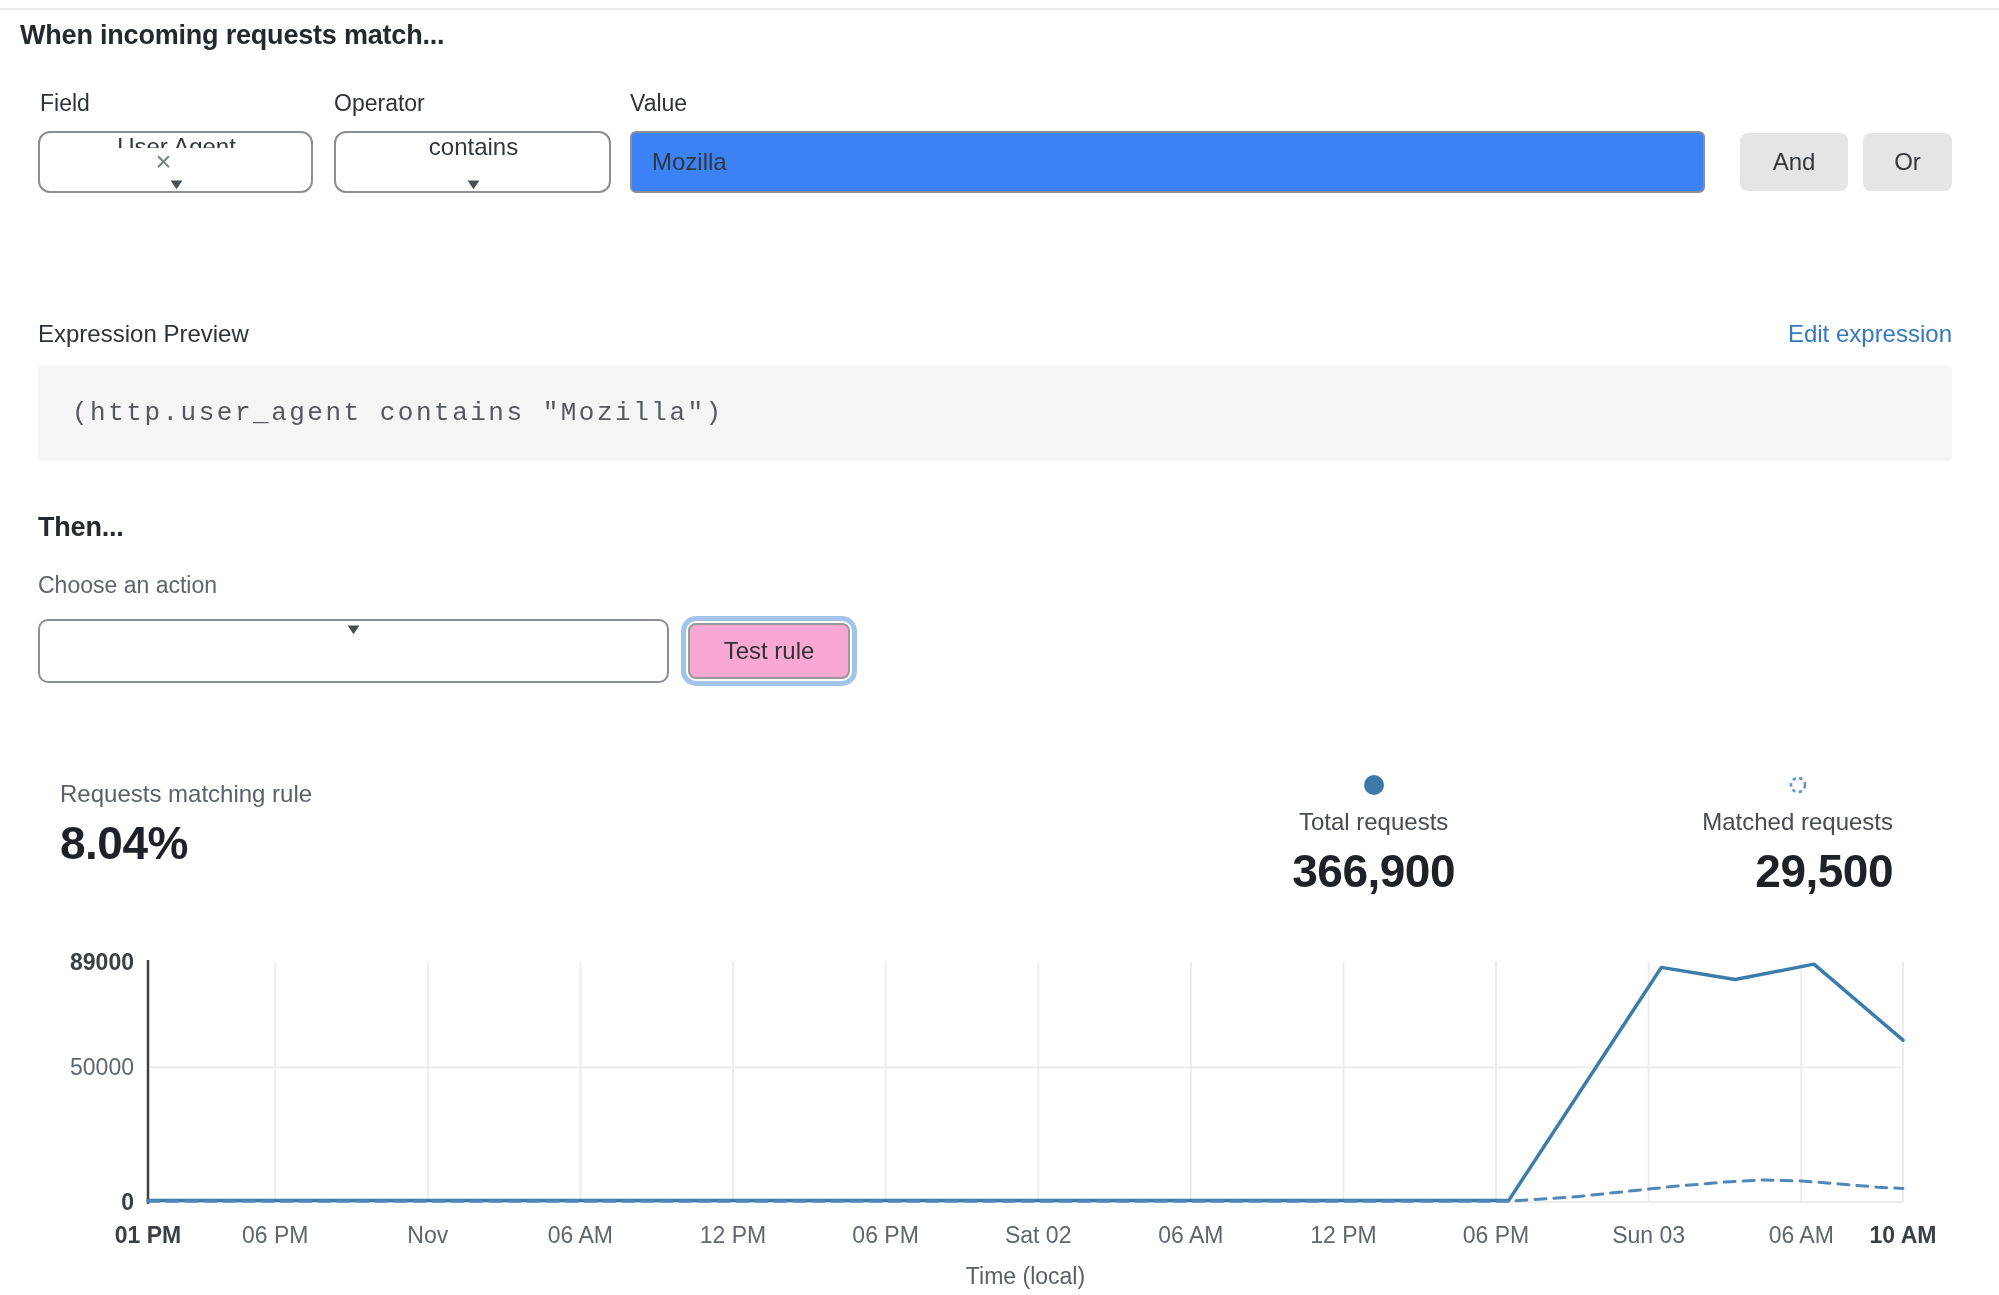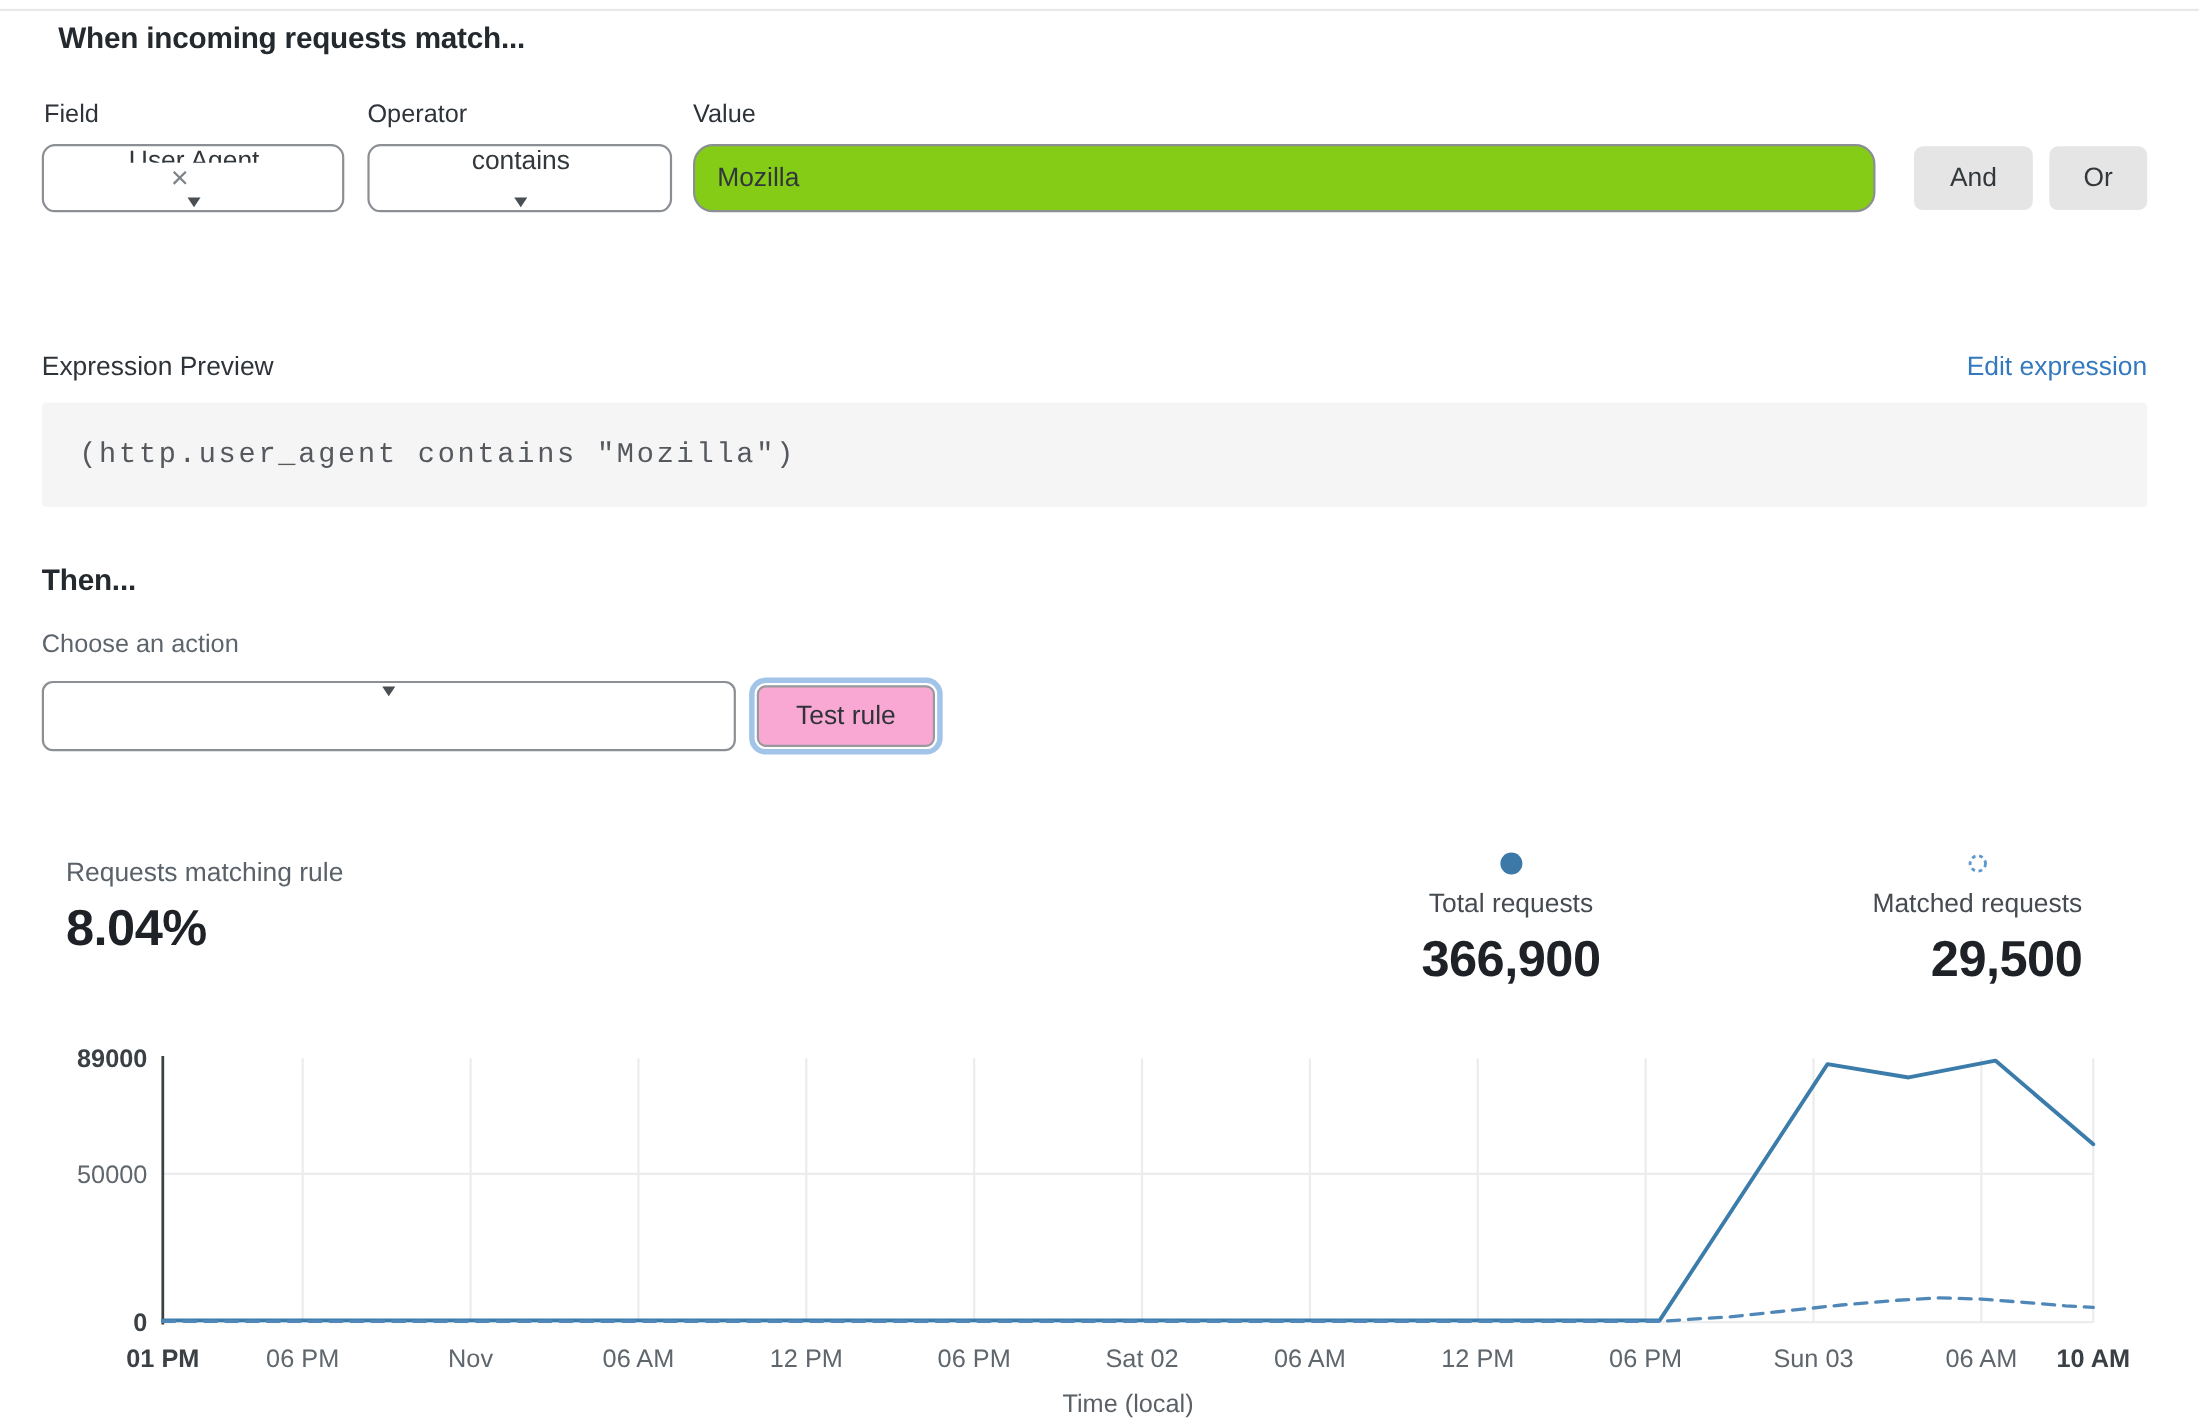--- a/index.html
+++ b/index.html
@@ -14,21 +14,21 @@
   .muted-label{font-size:23px;color:#5d646b;}
   .select-box{
     height:62px;border:2px solid #8b8f94;border-radius:12px;background:#fff;
     display:flex;align-items:center;box-sizing:border-box;padding:0 18px 0 20px;
     font-size:24px;color:#32373c;cursor:pointer;flex-direction:column;
   }
   .select-value{flex:1;white-space:nowrap;overflow:hidden;}
   .clear-x{font-size:28px;color:#7d8287;margin-right:26px;line-height:1;}
   .caret{font-size:15px;color:#4a4f54;line-height:1;transform:scaleX(1.35);}
   .text-input{
-    height:62px;border:2px solid #8b8f94;border-radius:18px;background:#84cc16;
+    height:62px;border:2px solid #8b8f94;border-radius:6px;background:#3b82f6;
     box-sizing:border-box;padding:0 20px;font-size:24px;color:#32373c;
     font-family:"Liberation Sans",sans-serif;outline:none;
   }
   .gray-btn{
     background:#e5e5e5;border:none;border-radius:8px;font-size:24px;color:#33383d;
     font-family:"Liberation Sans",sans-serif;display:flex;align-items:center;justify-content:center;cursor:pointer;
   }
   .link{font-size:24px;color:#3579bd;cursor:pointer;text-decoration:none;}
   .code-box{background:#f5f5f6;border-radius:4px;}
   .code-text{
@@ -50,21 +50,21 @@
   .stat-right{text-align:right;}
   svg text{font-family:"Liberation Sans",sans-serif;}
 </style>
 </head>
 <body>
 
 <div class="screen">
 
   <div class="abs top-rule"></div>
 
-  <div class="abs h-section" style="left:53px;top:20px;">When incoming requests match...</div>
+  <div class="abs h-section" style="left:20px;top:20px;">When incoming requests match...</div>
 
   <div class="abs form-label" style="left:40px;top:90px;">Field</div>
   <div class="abs form-label" style="left:334px;top:90px;">Operator</div>
   <div class="abs form-label" style="left:630px;top:90px;">Value</div>
 
   <div class="abs select-box" style="left:38px;top:131px;width:275px;">
     <span class="select-value">User Agent</span>
     <span class="clear-x">×</span>
     <span class="caret">▼</span>
   </div>

